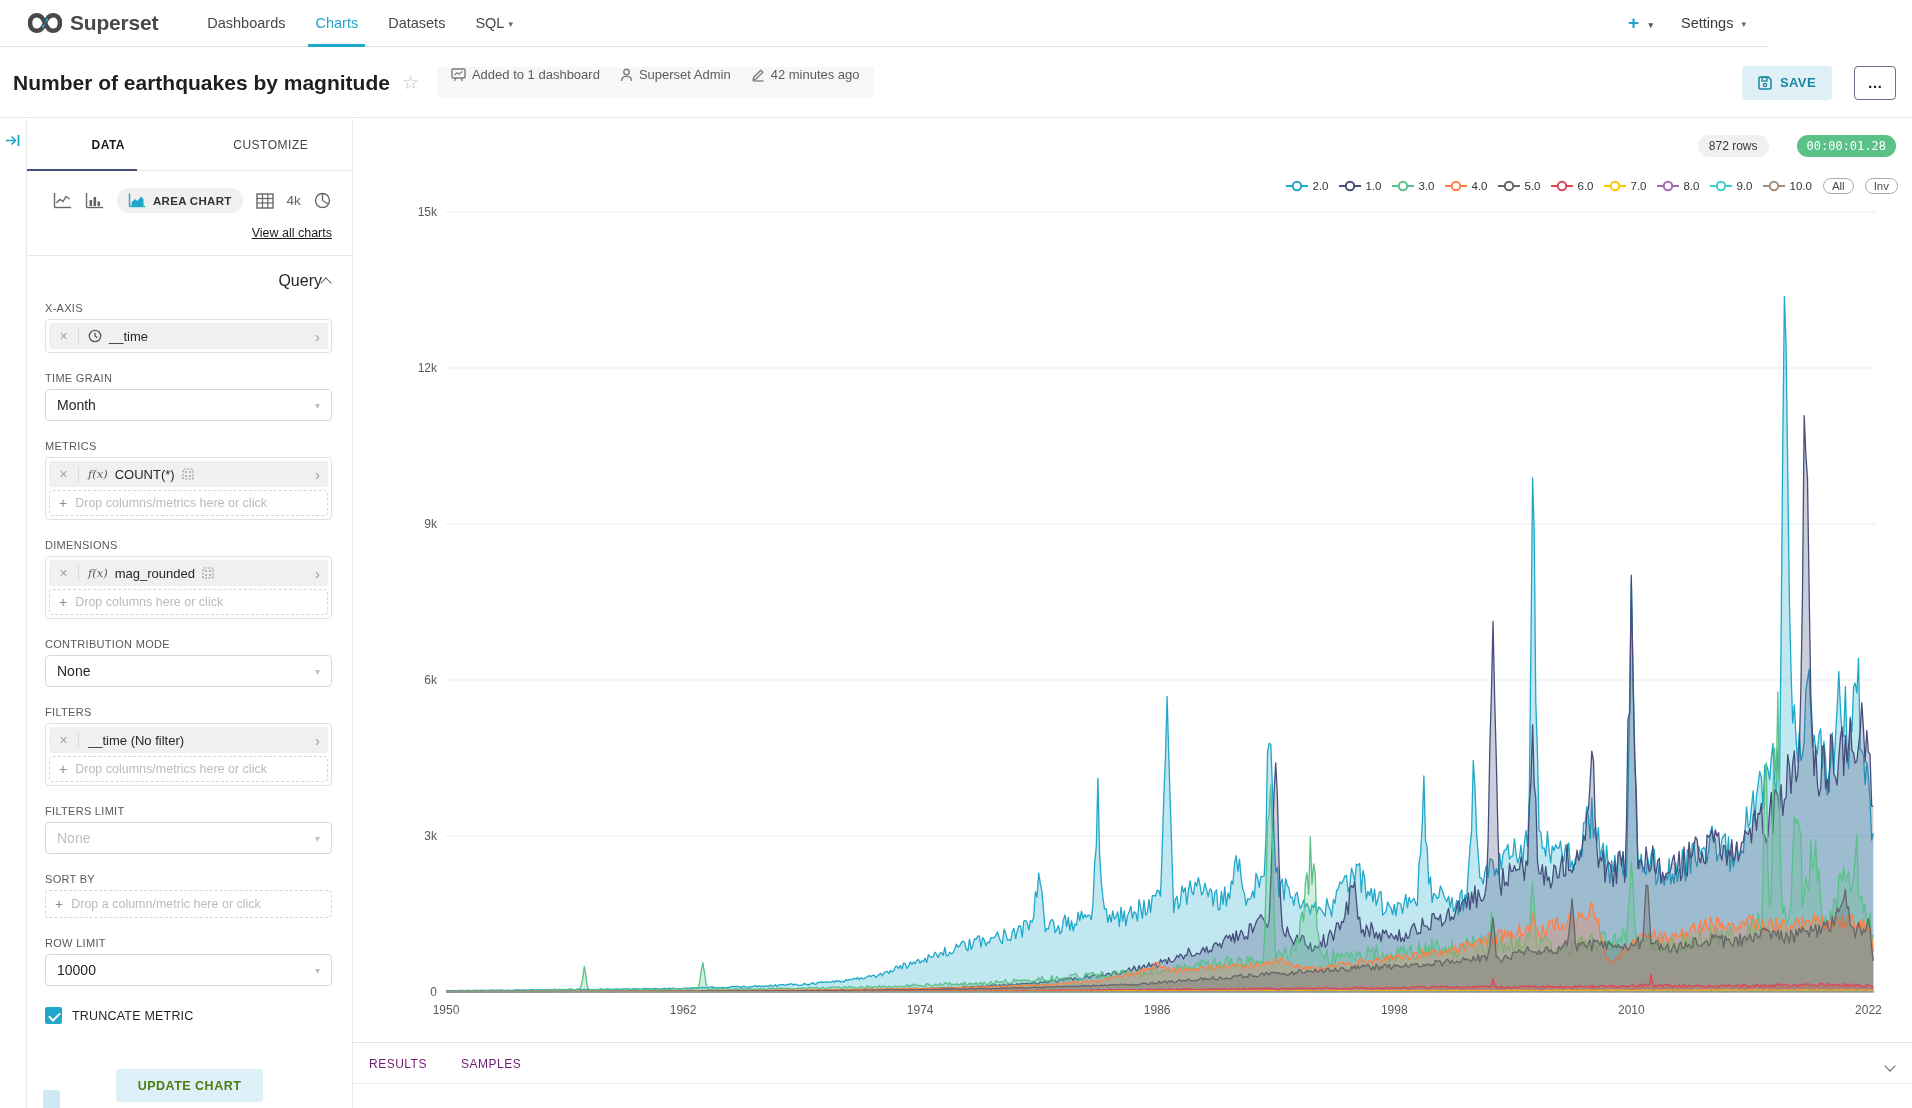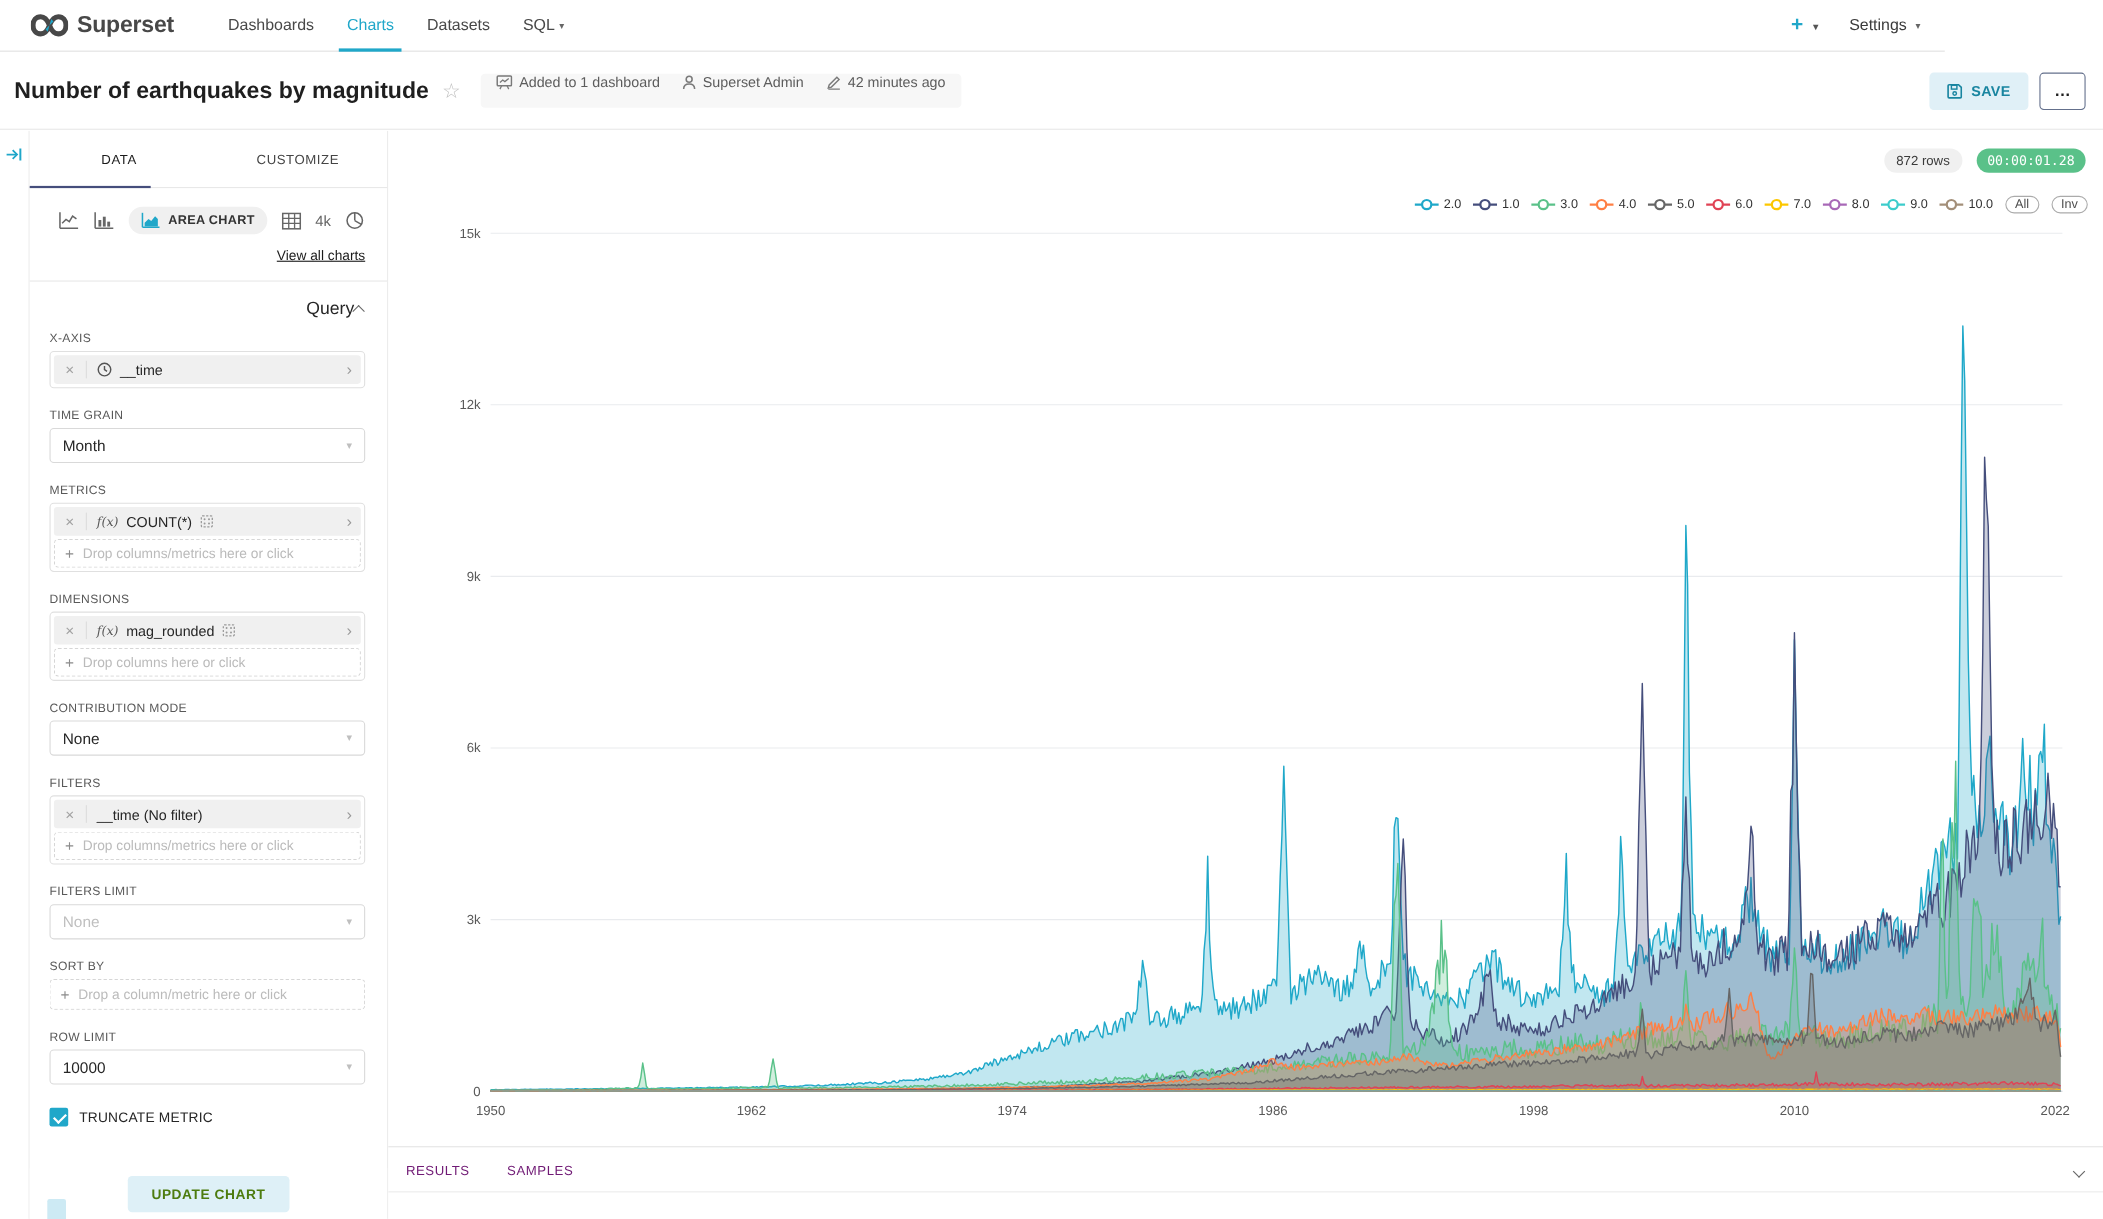--- a/index.html
+++ b/index.html
@@ -23,39 +23,39 @@
 
   
   .header { position:absolute; left:0; top:48px; width:1912px; height:70px; background:#fff;
     border-bottom:1px solid #E8E8E8; display:flex; align-items:center; }
   .page-title { font-size:21px; font-weight:bold; color:#1f1f1f; margin-left:13px; }
   .star { font-size:19px; color:#BFBFBF; margin-left:12px; cursor:pointer; }
   .meta-group { display:flex; align-items:flex-start; gap:20px; background:#F7F7F7; border-radius:4px;
     height:31px; padding:0 14px; margin-left:18px; }
   .meta-item { display:flex; align-items:center; gap:6px; font-size:13px; color:#5c5c5c; }
   .meta-item svg { display:block; }
-  .header-actions { margin-left:auto; display:flex; align-items:center; gap:10px; margin-right:16px; }
+  .header-actions { margin-left:auto; display:flex; align-items:center; gap:22px; margin-right:16px; }
   .save-btn { display:flex; align-items:center; gap:8px; background:#E0F0F7; color:#1985A0;
     font-size:13px; font-weight:bold; letter-spacing:.4px; border:none; border-radius:4px;
     height:34px; padding:0 16px; cursor:pointer; }
   .more-btn { width:42px; height:34px; border:1px solid #64708C; border-radius:4px; background:#fff;
     color:#1f1f1f; font-size:15px; font-weight:bold; line-height:26px; text-align:center; cursor:pointer; }
 
   
   .main { position:absolute; left:0; top:119px; width:1912px; height:989px; display:flex; }
   .rail { width:27px; border-right:1px solid #E8E8E8; position:relative; }
   .rail-icon { position:absolute; top:14px; left:5px; cursor:pointer; }
   .panel { width:326px; border-right:1px solid #E8E8E8; position:relative; background:#fff; }
   .chartpanel { flex:1; position:relative; background:#fff; }
 
   
   .ptabs { display:flex; height:52px; border-bottom:1px solid #E8E8E8; }
   .ptab { flex:1; text-align:center; line-height:52px; font-size:12px; letter-spacing:.5px;
     color:#454545; cursor:pointer; position:relative; }
-  .ptab.active { color:#1b1b1b; }
+  .ptab.active { color:#1b1b1b;font-weight:bold; }
   .ptab.active::after { content:""; position:absolute; left:0; bottom:-1px; width:110px; height:2px; background:#454E7C; }
   .typerow { display:flex; align-items:center; gap:13px; padding:17px 18px 0 26px; }
   .type-ic { color:#666; cursor:pointer; display:flex; }
   .type-pill { display:flex; align-items:center; gap:7px; background:#F0F0F0; border-radius:15px;
     padding:5px 11px; font-size:11.5px; font-weight:bold; letter-spacing:.3px; color:#333; cursor:pointer; }
   .bignum { font-size:13.5px; color:#666; cursor:pointer; }
   .viewall { text-align:right; padding:10px 20px 14px 0; }
   .viewall a { font-size:12.5px; color:#1b1b1b; text-decoration:underline; cursor:pointer; }
   .pdivider { border-top:1px solid #E8E8E8; }
   .querybar { display:flex; align-items:center; justify-content:flex-end; padding:16px 22px 12px 18px; }
@@ -84,21 +84,21 @@
   .checkbox::after { content:""; position:absolute; left:5.5px; top:2.5px; width:5px; height:9px;
     border-right:2px solid #fff; border-bottom:2px solid #fff; transform:rotate(45deg); }
   .checklabel { font-size:12.5px; color:#262626; letter-spacing:.2px; }
   .panel-footer { position:absolute; left:0; bottom:0; width:100%; height:46px; background:#fff; }
   .ghost-check { position:absolute; left:16px; bottom:-6px; width:17px; height:24px; background:#CDEAF4; border-radius:2px; }
   .update-btn { position:absolute; left:50%; transform:translateX(-50%); bottom:6px; background:#DEF0F7;
     color:#4d7c0f; font-size:12.5px; font-weight:bold; letter-spacing:.5px; border:none; border-radius:4px;
     height:33px; padding:0 22px; cursor:pointer; }
 
   
-  .badges { position:absolute; top:16px; right:16px; display:flex; gap:13px; align-items:center; }
+  .badges { position:absolute; top:16px; right:16px; display:flex; gap:28px; align-items:center; }
   .rows-badge { background:#F0F0F0; color:#3b3b3b; font-size:12px; border-radius:11px; height:22px;
     line-height:22px; padding:0 11px; }
   .timer-badge { background:#5AC189; color:#fff; font-size:12px; font-family:"DejaVu Sans Mono", monospace;
     border-radius:11px; height:22px; line-height:22px; padding:0 10px; }
   .legend { position:absolute; top:59px; right:14px; display:flex; align-items:center; gap:11px; }
   .legend-item { display:flex; align-items:center; gap:4px; cursor:pointer; }
   .legend-label { font-size:11.5px; color:#333; }
   .legend-pill { border:1px solid #ABABAB; border-radius:10px; font-size:11.5px; color:#4d4d4d;
     padding:1px 8px; cursor:pointer; }
   #plot { position:absolute; left:0; top:75px; }

